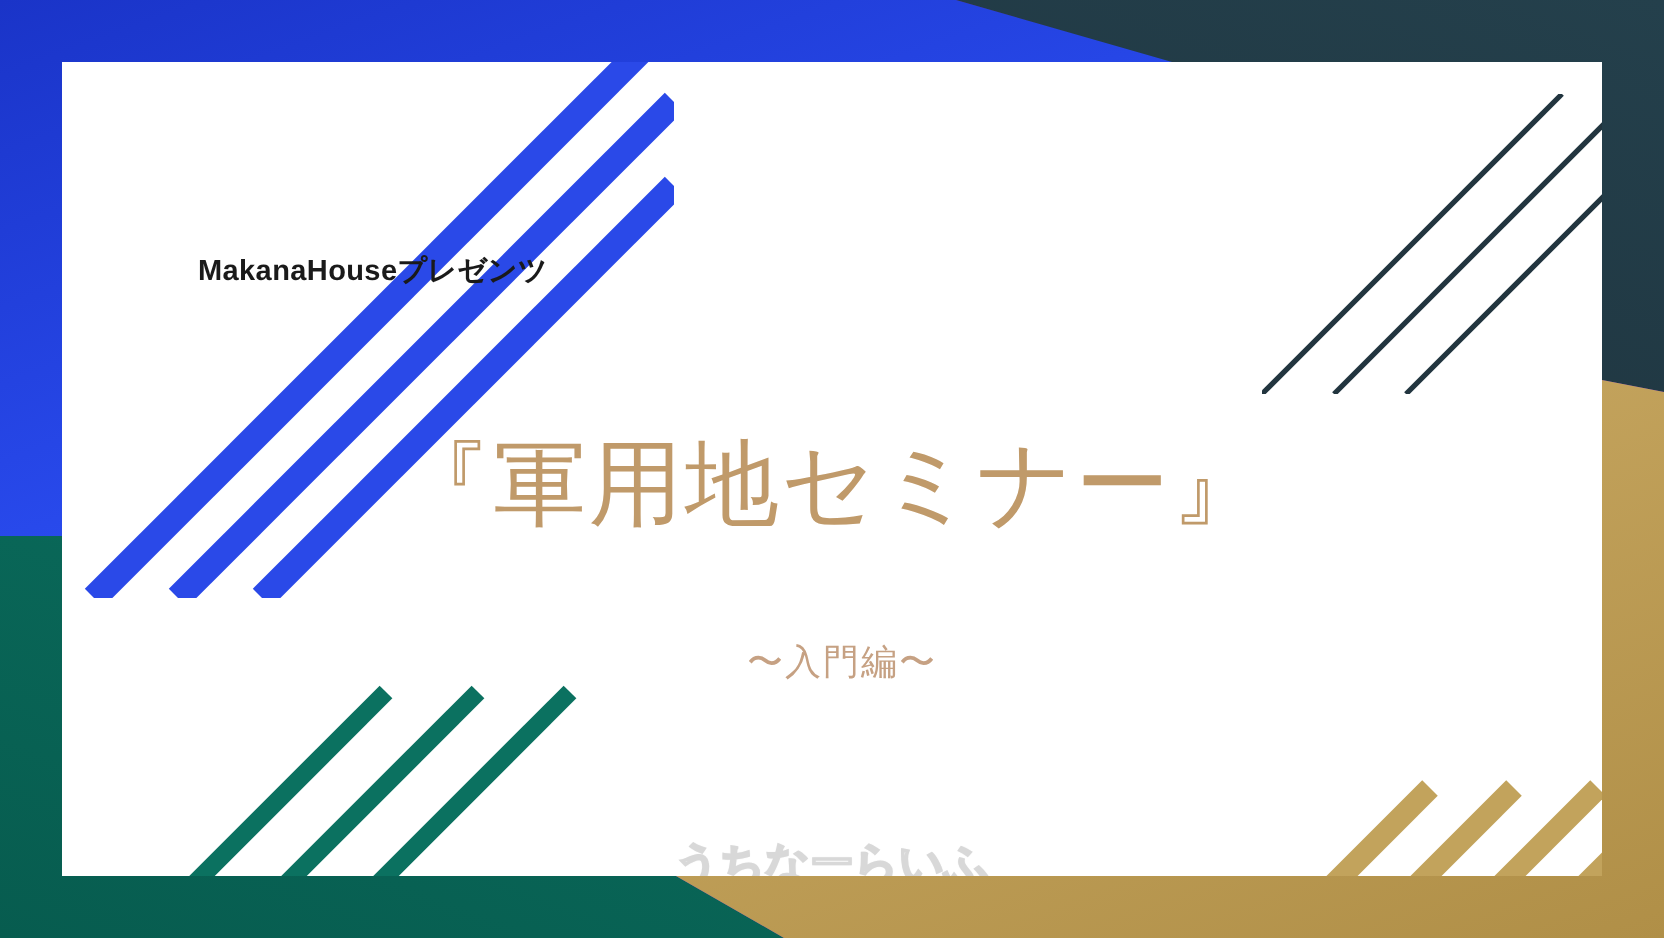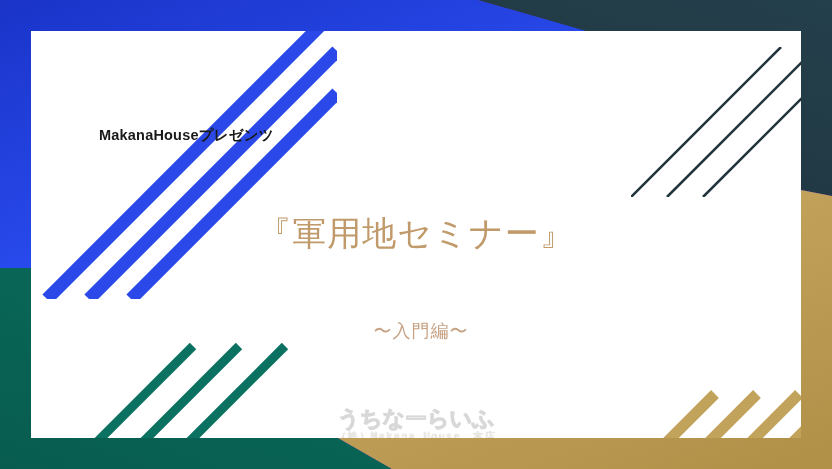--- a/index.html
+++ b/index.html
@@ -87,21 +87,21 @@
     letter-spacing: 0.2px;
     white-space: nowrap;
   }
 
   .main-title {
     position: absolute;
     left: 0;
     right: 0;
     top: 180px;
     text-align: center;
-    font-size: 34px;
+    font-size: 47px;
     font-weight: 400;
     color: #c09a6a;
     letter-spacing: 1px;
     font-family: "DejaVu Sans", "Liberation Sans", sans-serif;
     white-space: nowrap;
   }
 
   .subtitle {
     position: absolute;
     left: 0;
@@ -199,17 +199,16 @@
     </div>
 
     <div class="presents">MakanaHouseプレゼンツ</div>
 
     <div class="main-title">『軍用地セミナー』</div>
 
     <div class="subtitle">〜入門編〜</div>
 
     <div class="watermark">
       <div class="watermark-mark">うちなーらいふ</div>
-      <div class="watermark-sub">（株）Makana House　本店</div>
     </div>
 
   </div>
 </div>
 
 </body></html>

